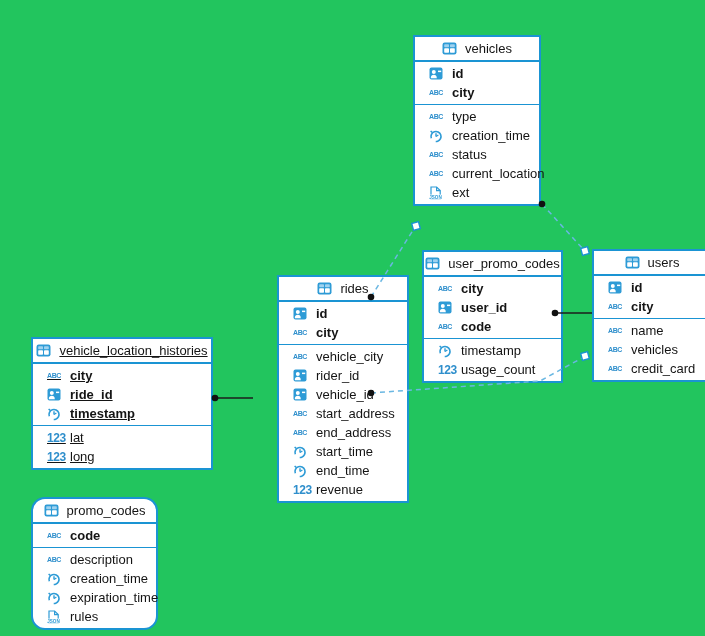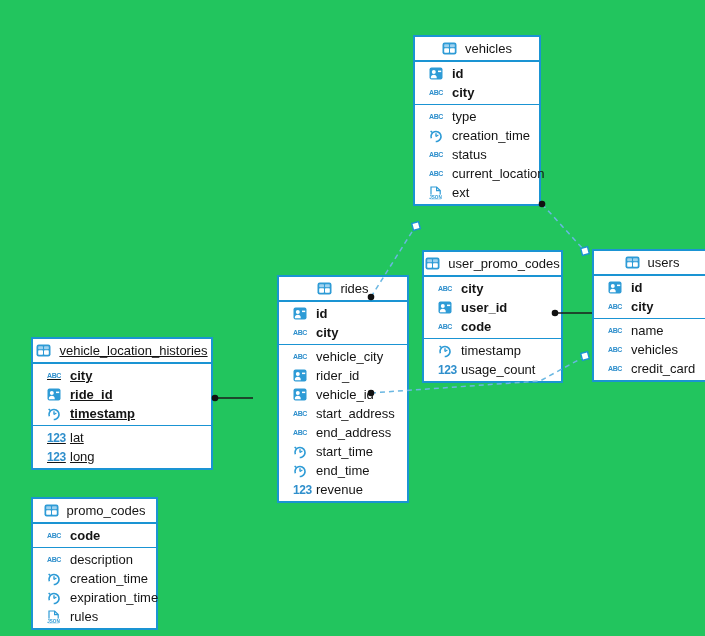--- a/index.html
+++ b/index.html
@@ -368,21 +368,21 @@
             <span class="fname">lat</span>
           </div>
           <div class="trow">
             <span class="ficon">
               <span class="txticon n123">123</span>
             </span>
             <span class="fname">long</span>
           </div>
         </div>
   </div>
-      <div class="dbtable" style="left: 31px; top: 497px; width: 127px;">
+      <div class="dbtable" style="left: 31px; top: 497px; width: 127px; border-radius: 14px;">
     <div class="thead">
       <span class="ficon">
             <svg width="15" height="13" viewBox="0 0 15 13">
               <rect x="0.5" y="0.5" width="14" height="12" rx="2.2" fill="#2e9bd6"></rect>
               <rect x="2.2" y="2.2" width="4.8" height="3" rx="0.7" fill="#9fd2ef"></rect>
               <rect x="8" y="2.2" width="4.8" height="3" rx="0.7" fill="#9fd2ef"></rect>
               <rect x="2.2" y="6.3" width="4.8" height="4.4" rx="0.7" fill="#fff"></rect>
               <rect x="8" y="6.3" width="4.8" height="4.4" rx="0.7" fill="#fff"></rect>
             </svg>
           </span>

